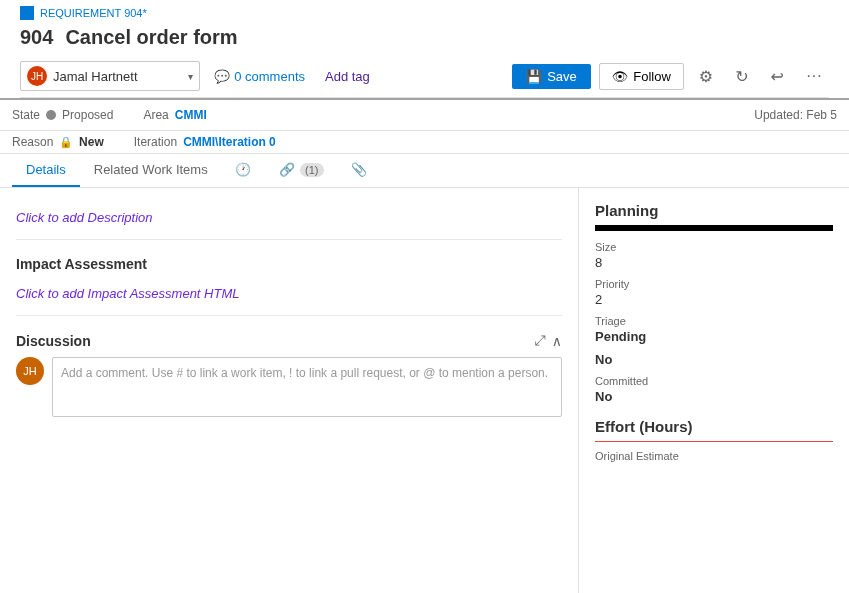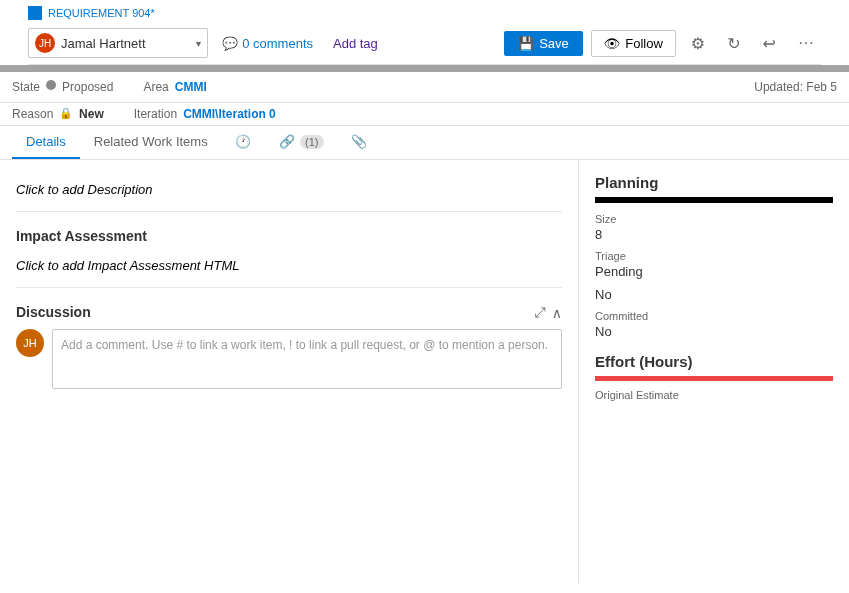--- a/index.html
+++ b/index.html
@@ -1,21 +1,21 @@
 <!DOCTYPE html>
 <html><head>
   <meta charset="utf-8">
   <style>
     * { box-sizing: border-box; margin: 0; padding: 0; }
     body { font-family: 'Segoe UI', Arial, sans-serif; font-size: 13px; color: #333; background: #fff; width: 849px; height: 593px; overflow: hidden; }
 
     .top-bar {
       background: #fff;
-      border-bottom: 7px solid #a3a3a3;
-      padding: 0 28px;
+      border-bottom: 2px solid #a3a3a3;
+      padding: 0 20px;
     }
 
     .breadcrumb-row {
       display: flex;
       align-items: center;
       padding: 6px 0 2px 0;
       font-size: 11px;
       color: #666;
     }
     .breadcrumb-icon {
@@ -104,21 +104,21 @@
     }
 
     .meta-row {
       display: flex;
       align-items: center;
       padding: 8px 12px;
       border-bottom: 1px solid #e0e0e0;
       gap: 0;
     }
     .meta-item {
-      display: flex; gap: 6px;
+      display: flex; align-items: center; gap: 6px;
       margin-right: 30px;
     }
     .meta-label { color: #666; font-size: 12px; }
     .meta-value { font-size: 12px; font-weight: 600; color: #333; }
     .meta-value.proposed { color: #666; font-weight: normal; }
     .meta-value.link { color: #0078d4; }
     .state-dot {
       width: 10px; height: 10px;
       border-radius: 50%;
       background: #888;
@@ -175,30 +175,30 @@
       overflow-y: auto;
     }
 
     .section-title {
       font-size: 14px;
       font-weight: 600;
       color: #333;
       margin-bottom: 8px;
     }
     .section-placeholder {
-      color: #000000;
+      color: #6d28d9;
       font-size: 13px;
       font-style: italic;
       padding: 6px 0 14px 0;
       border-bottom: 1px solid #e8e8e8;
       margin-bottom: 16px;
     }
 
     .discussion-header {
-      display: flex; justify-content: space-between;
+      display: flex; align-items: center; justify-content: space-between;
       margin-bottom: 8px;
     }
     .discussion-actions { display: flex; gap: 6px; }
     .disc-icon-btn {
       background: none; border: none; cursor: pointer;
       color: #666; font-size: 14px;
     }
 
     .comment-box {
       display: flex; align-items: flex-start; gap: 8px;
@@ -236,38 +236,42 @@
     .planning-label {
       font-size: 11px;
       color: #666;
       margin-bottom: 2px;
     }
     .planning-value {
       font-size: 13px;
       color: #333;
       font-weight: 500;
     }
-    .planning-value.bold { font-weight: 400; }
+    .planning-value.bold { font-weight: 700; }
 
     .effort-title {
       font-size: 15px;
       font-weight: 600;
       margin-top: 14px;
       margin-bottom: 8px;
-      border-bottom: 5px solid #ef4444;
+      border-bottom: 1px solid #ef4444;
       padding-bottom: 6px;
     }
   </style>
 </head>
 <body>
 
 <div class="top-bar">
   <div class="breadcrumb-row">
     <span class="breadcrumb-icon"></span>
     <span class="breadcrumb-text">REQUIREMENT 904*</span>
+  </div>
+  <div class="title-row">
+    <span class="work-item-id">904</span>
+    <span class="work-item-title">Cancel order form</span>
   </div>
 
   <div class="toolbar-row">
     <div class="assigned-select">
       <div class="assigned-avatar">JH</div>
       <span class="assigned-name">Jamal Hartnett</span>
       <span class="assigned-chevron">▾</span>
     </div>
     <button class="comments-btn">
       <span>💬</span>
@@ -356,20 +360,24 @@
   </div>
 
   <div class="right-panel">
     <div class="planning-title">Planning</div>
 
     <div class="planning-field">
       <div class="planning-label">Size</div>
       <div class="planning-value">8</div>
     </div>
     <div class="planning-field">
+      <div class="planning-label">Priority</div>
+      <div class="planning-value">2</div>
+    </div>
+    <div class="planning-field">
       <div class="planning-label">Triage</div>
       <div class="planning-value bold">Pending</div>
     </div>
     <div class="planning-field">
       <div class="planning-value bold">No</div>
     </div>
     <div class="planning-field">
       <div class="planning-label">Committed</div>
       <div class="planning-value bold">No</div>
     </div>

